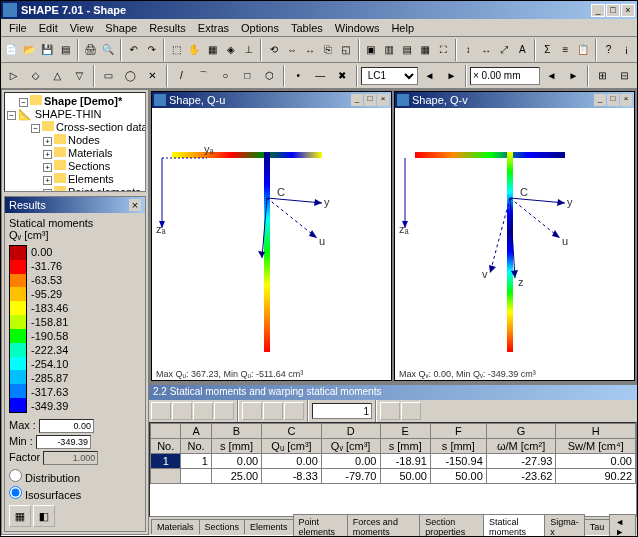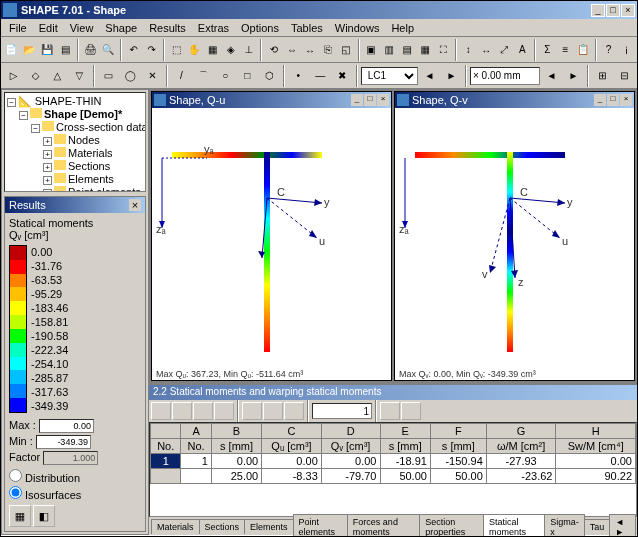--- a/index.html
+++ b/index.html
@@ -163,22 +163,22 @@
   <span class="tbtn">◄</span>
   <span class="tbtn">►</span>
   <span class="tsep"></span>
   <span class="tbtn">⊞</span>
   <span class="tbtn">⊟</span>
 </div>
 
 <div class="main">
   <div class="treepanel">
     <div class="tree">
+      <div class="n i1"><span class="exp">−</span><span class="fico"></span><b><span>Shape [Demo]*</span></b></div>
       <div class="n"><span class="exp">−</span>📐 <span>SHAPE-THIN</span></div>
-      <div class="n i1"><span class="exp">−</span><span class="fico"></span><b><span>Shape [Demo]*</span></b></div>
       <div class="n i2"><span class="exp">−</span><span class="fico"></span><span>Cross-section data</span></div>
       <div class="n i3"><span class="exp">+</span><span class="fico"></span><span>Nodes</span></div>
       <div class="n i3"><span class="exp">+</span><span class="fico"></span><span>Materials</span></div>
       <div class="n i3"><span class="exp">+</span><span class="fico"></span><span>Sections</span></div>
       <div class="n i3"><span class="exp">+</span><span class="fico"></span><span>Elements</span></div>
       <div class="n i3"><span class="exp">+</span><span class="fico"></span><span>Point elements</span></div>
 
     </div>
 
     <div class="resultspanel">
@@ -348,21 +348,21 @@
             </thead>
           <tbody id="tbody">
               <tr>
                 <td class="rowhdr sel">1</td>
                 <td style="text-align: right;">1</td>
                 <td style="text-align: right;">0.00</td>
                 <td style="text-align: right;">0.00</td>
                 <td style="text-align: right;">0.00</td>
                 <td style="text-align: right;">-18.91</td>
                 <td style="text-align: right;">-150.94</td>
-                <td style="text-align: center;">-27.93</td>
+                <td style="text-align: right;">-27.93</td>
                 <td style="text-align: right;">0.00</td>
               </tr>
               <tr>
                 <td class="rowhdr"></td>
                 <td style="text-align: right;"></td>
                 <td style="text-align: right;">25.00</td>
                 <td style="text-align: right;">-8.33</td>
                 <td style="text-align: right;">-79.70</td>
                 <td style="text-align: right;">50.00</td>
                 <td style="text-align: right;">50.00</td>

